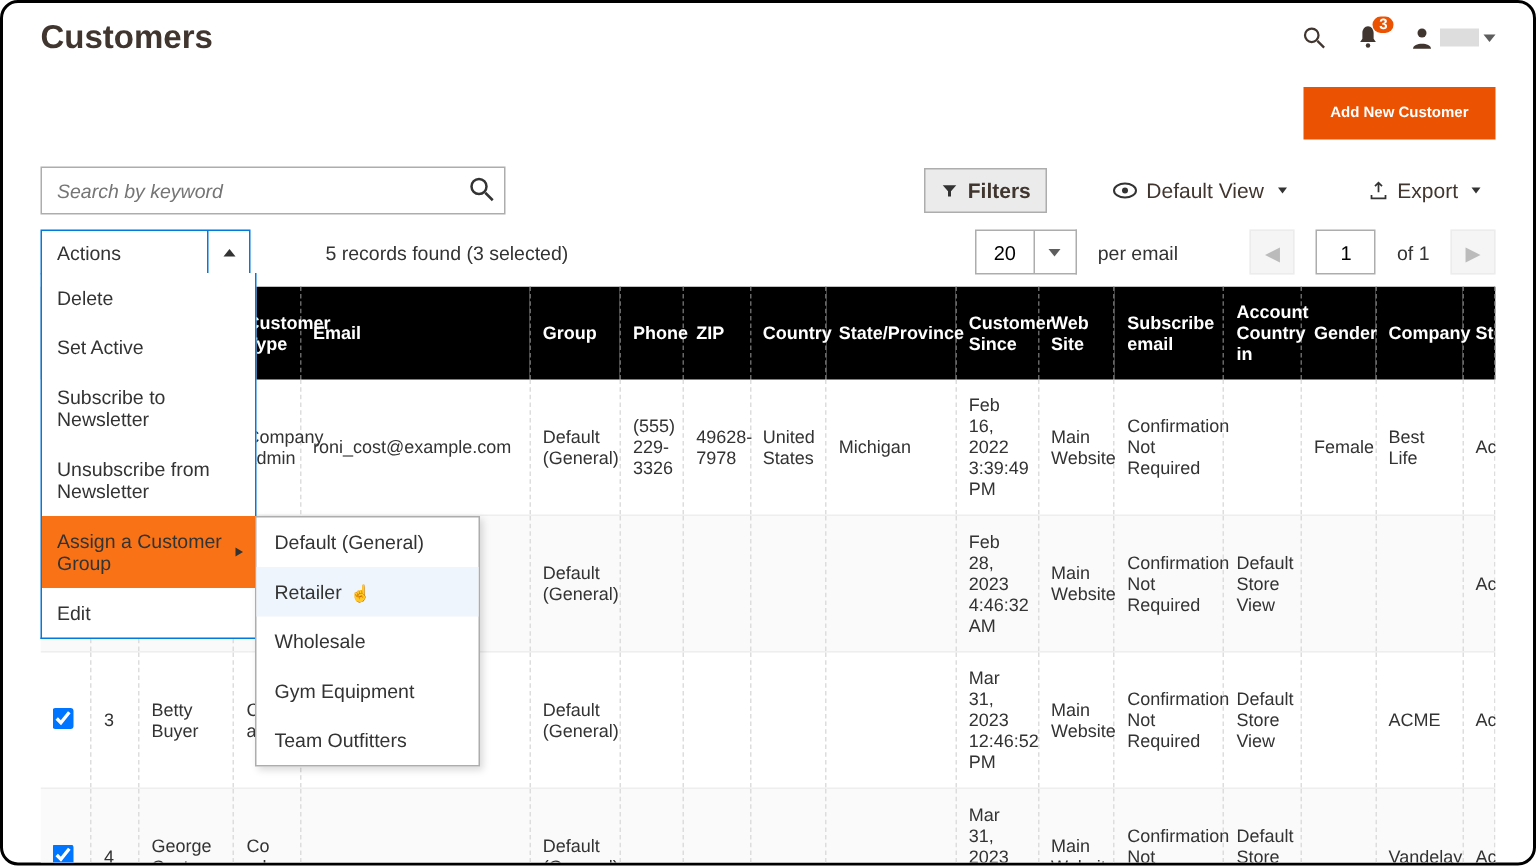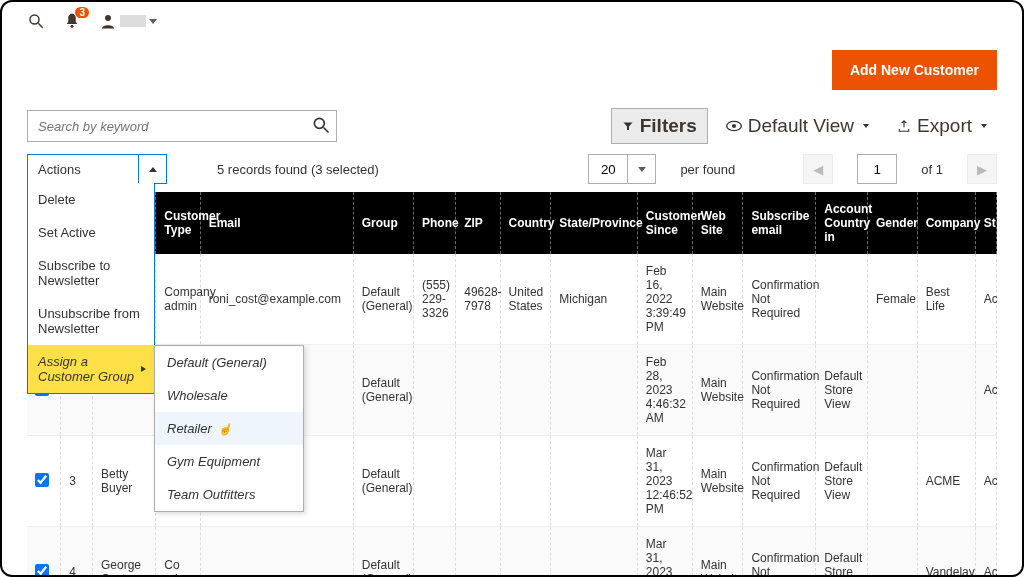--- a/index.html
+++ b/index.html
@@ -9,47 +9,47 @@
   .page-title { font-size: 22px; font-weight: 700; color: #41362f; }
   .header-right { display: flex; align-items: center; gap: 18px; }
   .header-icon { width: 18px; height: 18px; cursor: pointer; }
   .notif-badge { position: relative; }
   .notif-count { position: absolute; top: -5px; right: -8px; background: #eb5202; color: #fff; border-radius: 8px; font-size: 10px; padding: 0 4px; font-weight: bold; }
   .user-menu { display: flex; align-items: center; gap: 3px; cursor: pointer; }
   .user-box { width: 26px; height: 12px; background: #ddd; }
   .caret-down { width: 0; height: 0; border-left: 4px solid transparent; border-right: 4px solid transparent; border-top: 5px solid #5d5d5d; }
 
   .primary-row { display: flex; justify-content: flex-end; padding: 14px 25px 18px 25px; }
-  .btn-primary { background: #eb5202; color: #fff; border: none; padding: 12px 18px; font-size: 14px; font-weight: 600; cursor: pointer; }
+  .btn-primary { background: #eb5202; color: #fff; border: none; padding: 12px 18px; font-size: 10px; font-weight: 600; cursor: pointer; }
 
   .toolbar-row { display: flex; align-items: center; justify-content: space-between; padding: 0 25px; }
   .search-wrap { position: relative; width: 310px; }
   .search-input { width: 100%; height: 32px; border: 1px solid #adadad; padding: 0 34px 0 10px; font-size: 13px; font-style: italic; color: #777; }
   .search-icon-btn { position: absolute; right: 6px; top: 5px; width: 20px; height: 20px; cursor: pointer; }
   .toolbar-right { display: flex; gap: 8px; }
-  .tool-btn { display: flex; align-items: center; gap: 6px; padding: 6px 10px; border: 1px solid #adadad; background: #fff; cursor: pointer; font-size: 19px; color: #41362f; }
+  .tool-btn { display: flex; align-items: center; gap: 6px; padding: 6px 10px; border: 1px solid #adadad; background: #fff; cursor: pointer; font-size: 14px; color: #41362f; margin-left: 26px; }
   .tool-btn.filters { background: #ebebeb; font-weight:600; }
   .tool-btn.plain { border: none; }
   .caret-sm { width: 0; height: 0; border-left: 3px solid transparent; border-right: 3px solid transparent; border-top: 4px solid #333; margin-left: 3px; }
 
   .listing-row { display: flex; align-items: center; justify-content: space-between; padding: 10px 25px 8px 25px; }
   .actions-wrap { position: relative; }
   .actions-select { width: 140px; height: 30px; border: 1px solid #007bdb; background: #fff; display:flex; align-items:center; justify-content:space-between; padding: 0 0 0 10px; cursor:pointer; font-size:13px; color:#333; }
   .actions-select .arrow-box { width: 28px; height: 100%; border-left: 1px solid #007bdb; display:flex; align-items:center; justify-content:center; }
   .arrow-up { width:0; height:0; border-left:4px solid transparent; border-right:4px solid transparent; border-bottom:5px солid #333; border-bottom:5px solid #333; }
   .records-found { font-size: 13px; color: #333; margin-left: 50px; }
-  .paging { display:flex; align-items:center; gap:24px; }
+  .paging { display:flex; align-items:center; gap:14px; }
   .paging input { width: 40px; height: 30px; border:1px solid #adadad; text-align:center; }
   .paging .arrow-box2 { width: 28px; height: 30px; border:1px solid #adadad; border-left:none; display:flex; align-items:center; justify-content:center; cursor:pointer; }
   .page-btn { width: 30px; height: 30px; border:1px solid #ececec; background:#f5f5f5; display:flex; align-items:center; justify-content:center; color:#bbb; cursor:pointer; }
   .page-input { width: 40px; height:30px; border:1px solid #adadad; text-align:center; }
 
-  .actions-menu { position:absolute; top:29px; left:0; width:128px; background:#fff; border:1px solid #007bdb; border-top:none; z-index:20; }
+  .actions-menu { position:absolute; top:29px; left:0; width:144px; background:#fff; border:1px solid #007bdb; border-top:none; z-index:20; }
   .actions-menu .item { padding: 9px 10px; font-size:13px; cursor:pointer; position:relative; }
-  .actions-menu .item.hover { background:#fde047;font-style:italic; }
+  .actions-menu .item.hover { background:#f97316; }
   .actions-menu .item.has-sub::after { content:''; position:absolute; right:8px; top:50%; margin-top:-3px; width:0; height:0; border-top:3px solid transparent; border-bottom:3px solid transparent; border-left:5px solid #333; }
   .sub-menu { position:absolute; left:100%; top:0; width:150px; background:#fff; border:1px solid #adadad; box-shadow: 2px 2px 5px rgba(0,0,0,0.15); z-index:30; }
   .sub-menu .sub-item { padding: 9px 12px; font-size:13px; cursor:pointer; }
   .sub-menu .sub-item.hover { background:#eef5fc; }
 
   .table-wrap { margin: 0 25px; overflow:hidden; }
   table { border-collapse: collapse; width: 100%; table-layout: fixed; }
   thead th { background: #000; color:#fff; font-size:12px; font-weight:600; text-align:left; padding: 10px 8px; border-right: 1px dashed #666; vertical-align: middle; }
   tbody td { padding: 10px 8px; font-size:12px; border-right: 1px dashed #ddd; border-bottom: 1px solid #eee; vertical-align: middle; color:#333; }
   tbody tr.stripe { background: #fafafa; }
@@ -71,20 +71,21 @@
   .col-gender { width:47px; }
   .col-company { width:55px; }
   .col-act { width:20px; }
 
   svg { display:block; }
 </style>
 </head>
 <body>
 
 <div class="header">
+  <div class="page-title">Customers</div>
   <div class="header-right">
     <span>
       <svg class="header-icon" viewBox="0 0 24 24">
           <circle cx="10" cy="10" r="6" stroke="#41362f" stroke-width="2" fill="none"></circle>
           <line x1="15" y1="15" x2="21" y2="21" stroke="#41362f" stroke-width="2"></line>
         </svg>
     </span>
     <span class="notif-badge">
       <svg class="header-icon" viewBox="0 0 24 24">
           <path d="M12 2 C9 2 7 5 7 8 L7 13 L5 16 L19 16 L17 13 L17 8 C17 5 15 2 12 2 Z" fill="#41362f"></path>
@@ -151,37 +152,38 @@
             <span class="arrow-up"></span>
           </span>
       </div>
       <div class="actions-menu" id="actions-menu">
           <div class="item">Delete</div>
           <div class="item">Set Active</div>
           <div class="item">Subscribe to Newsletter</div>
           <div class="item">Unsubscribe from Newsletter</div>
           <div class="item hover has-sub">Assign a Customer Group<div class="sub-menu">
               <div class="sub-item">Default (General)</div>
+              <div class="sub-item hover">Retailer<span style="font-size: 11px;">&nbsp;&nbsp;☝</span></div>
               <div class="sub-item">Wholesale</div>
-              <div class="sub-item hover">Retailer<span style="font-size: 11px;">&nbsp;&nbsp;☝</span></div>
               <div class="sub-item">Gym Equipment</div>
               <div class="sub-item">Team Outfitters</div>
             </div></div>
+          <div class="item">Edit</div>
         </div>
     </div>
     <span class="records-found">5 records found (3 selected)</span>
   </div>
   <div class="paging">
     <div style="display:flex;">
       <input value="20" style="">
       <div class="arrow-box2">
           <span class="caret-down"></span>
         </div>
     </div>
-    <span>per found</span>
+    <span>per email</span>
     <div style="width:20px;"></div>
     <div class="page-btn">◀</div>
     <input class="page-input" value="1" style="">
     <span>of 1</span>
     <div class="page-btn">▶</div>
   </div>
 </div>
 
 <div class="table-wrap">
   <table>

